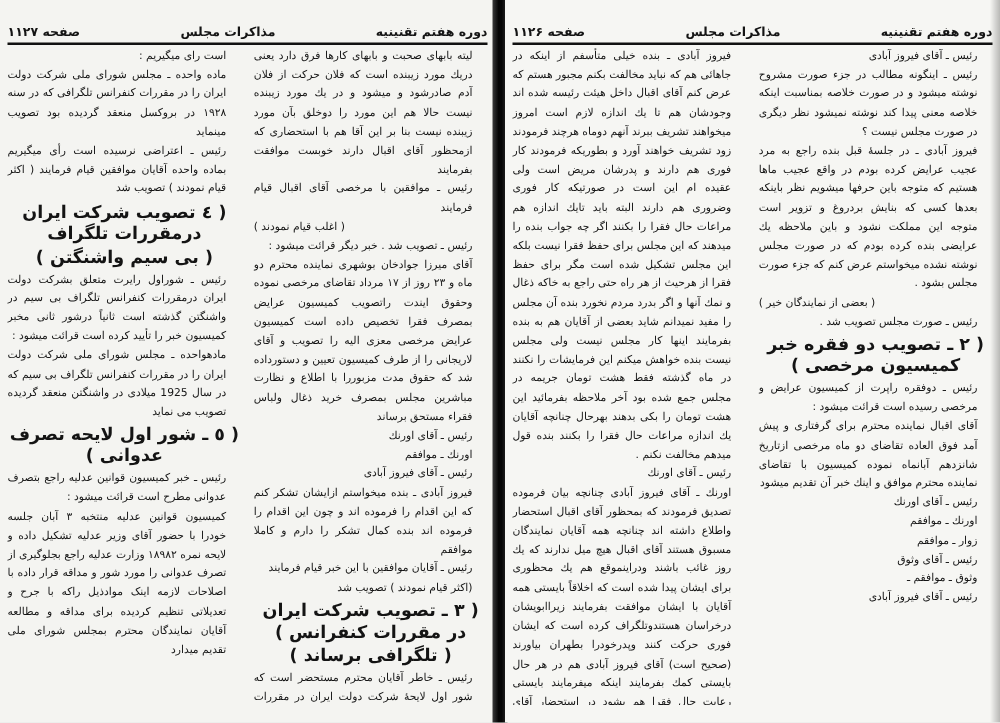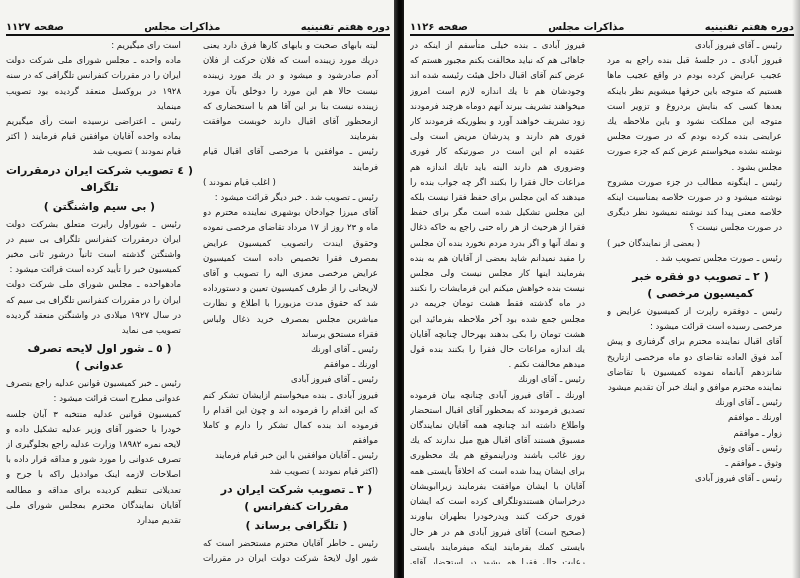--- a/index.html
+++ b/index.html
@@ -14,21 +14,21 @@
   .edge-shadow { position:absolute; right:0; top:0; width:8px; height:578px;
                  background:linear-gradient(to right, rgba(0,0,0,0), rgba(0,0,0,0.25)); }
   .header { position:absolute; top:14px; left:6px; right:6px; height:18px; direction:rtl;
             border-bottom:2px solid #111; display:flex; justify-content:space-between; align-items:flex-end;
             font-size:10px; font-weight:bold; padding-bottom:2px; }
   .header span { white-space:nowrap;margin-top:33px; }
   .cols { position:absolute; top:38px; left:6px; right:6px; bottom:14px; display:flex; direction:rtl; gap:10px; }
   .col { flex:1; direction:rtl; font-size:8.6px; line-height:15.2px; text-align:justify; overflow:hidden; }
   .col p { margin:0; }
   .col .center { text-align:left; }
-  .col .heading { text-align:center; font-weight:bold; font-size:11px; line-height:17px; margin:2px 0; }
+  .col .heading { text-align:center; font-weight:bold; font-size:14px; line-height:17px; margin:2px 0; }
   .col .indent { padding-right:12px; }
 </style>
 </head>
 <body>
 
 <div class="spread">
 
   <div class="page left">
     <div class="header">
       <span>دوره هفتم تقنینیه</span>
@@ -52,41 +52,41 @@
           <p class="heading">( تلگرافی برساند )</p>
           <p class="indent">رئیس ـ خاطر آقایان محترم مستحضر است که شور اول لایحهٔ شرکت دولت ایران در مقررات کنفرانس تلگرافی ۱۹۲۸ بروکسل گذشته است شوردوم را کمیسیون تأیید کرده است مادهٔ واحده را میخوانیم چون اعتراض نرسیده</p>
         </div>
       <div class="col" id="lp-lc">
           <p class="indent">است رای میگیریم :</p>
           <p class="indent">ماده واحده ـ مجلس شورای ملی شرکت دولت ایران را در مقررات کنفرانس تلگرافی که در سنه ۱۹۲۸ در بروکسل منعقد گردیده بود تصویب مینماید</p>
           <p class="indent">رئیس ـ اعتراضی نرسیده است رأی میگیریم بماده واحده آقایان موافقین قیام فرمایند ( اکثر قیام نمودند ) تصویب شد</p>
           <p class="heading">( ٤ تصویب شرکت ایران درمقررات تلگراف</p>
           <p class="heading">( بی سیم واشنگتن )</p>
           <p class="indent">رئیس ـ شوراول رایرت متعلق بشرکت دولت ایران درمقررات کنفرانس تلگراف بی سیم در واشنگتن گذشته است ثانیاً درشور ثانی مخبر کمیسیون خبر را تأیید کرده است قرائت میشود :</p>
-          <p class="indent">مادهواحده ـ مجلس شورای ملی شرکت دولت ایران را در مقررات کنفرانس تلگراف بی سیم که در سال ۱۹۲۷ میلادی در واشنگتن منعقد گردیده تصویب می نماید</p>
+          <p class="indent">مادهواحده ـ مجلس شورای ملی شرکت دولت ایران را در مقررات کنفرانس تلگراف بی سیم که در سال 1925 میلادی در واشنگتن منعقد گردیده تصویب می نماید</p>
           <p class="heading">( ٥ ـ شور اول لایحه تصرف عدوانی )</p>
           <p class="indent">رئیس ـ خبر کمیسیون قوانین عدلیه راجع بتصرف عدوانی مطرح است قرائت میشود :</p>
           <p class="indent">کمیسیون قوانین عدلیه منتخبه ۳ آبان جلسه خودرا با حضور آقای وزیر عدلیه تشکیل داده و لایحه نمره ۱۸۹۸۲ وزارت عدلیه راجع بجلوگیری از تصرف عدوانی را مورد شور و مداقه قرار داده با اصلاحات لازمه اینک موادذیل راکه با جرح و تعدیلاتی تنظیم کردیده برای مداقه و مطالعه آقایان نمایندگان محترم بمجلس شورای ملی تقدیم میدارد</p>
         </div>
     </div>
   </div>
 
   <div class="gutter"></div>
 
   <div class="page right">
     <div class="header">
       <span>دوره هفتم تقنینیه</span>
       <span>مذاکرات مجلس</span>
       <span>صفحه ۱۱۲۶</span>
     </div>
     <div class="cols">
       <div class="col" id="rp-rc">
           <p class="indent">رئیس ـ آقای فیروز آبادی</p>
+          <p class="indent">رئیس ـ اینگونه مطالب در جزء صورت مشروح نوشته میشود و در صورت خلاصه بمناسبت اینکه خلاصه معنی پیدا کند نوشته نمیشود نظر دیگری در صورت مجلس نیست ؟</p>
           <p class="indent">فیروز آبادی ـ در جلسهٔ قبل بنده راجع به مرد عجیب عرایض کرده بودم در واقع عجیب ماها هستیم که متوجه باین حرفها میشویم نظر باینکه بعدها کسی که بنایش بردروغ و تزویر است متوجه این مملکت نشود و باین ملاحظه یك عرایضی بنده کرده بودم که در صورت مجلس نوشته نشده میخواستم عرض کنم که جزء صورت مجلس بشود .</p>
-          <p class="indent">رئیس ـ اینگونه مطالب در جزء صورت مشروح نوشته میشود و در صورت خلاصه بمناسبت اینکه خلاصه معنی پیدا کند نوشته نمیشود نظر دیگری در صورت مجلس نیست ؟</p>
           <p class="center">( بعضی از نمایندگان خیر )</p>
           <p class="indent">رئیس ـ صورت مجلس تصویب شد .</p>
           <p class="heading">( ۲ ـ تصویب دو فقره خبر کمیسیون مرخصی )</p>
           <p class="indent">رئیس ـ دوفقره راپرت از کمیسیون عرایض و مرخصی رسیده است قرائت میشود :</p>
           <p class="indent">آقای اقبال نماینده محترم برای گرفتاری و پیش آمد فوق العاده تقاضای دو ماه مرخصی ازتاریخ شانزدهم آبانماه نموده کمیسیون با تقاضای نماینده محترم موافق و اینك خبر آن تقدیم میشود</p>
           <p class="indent">رئیس ـ آقای اورنك</p>
           <p class="indent">اورنك ـ موافقم</p>
           <p class="indent">زوار ـ موافقم</p>
           <p class="indent">رئیس ـ آقای وثوق</p>
           <p class="indent">وثوق ـ موافقم ـ</p>

